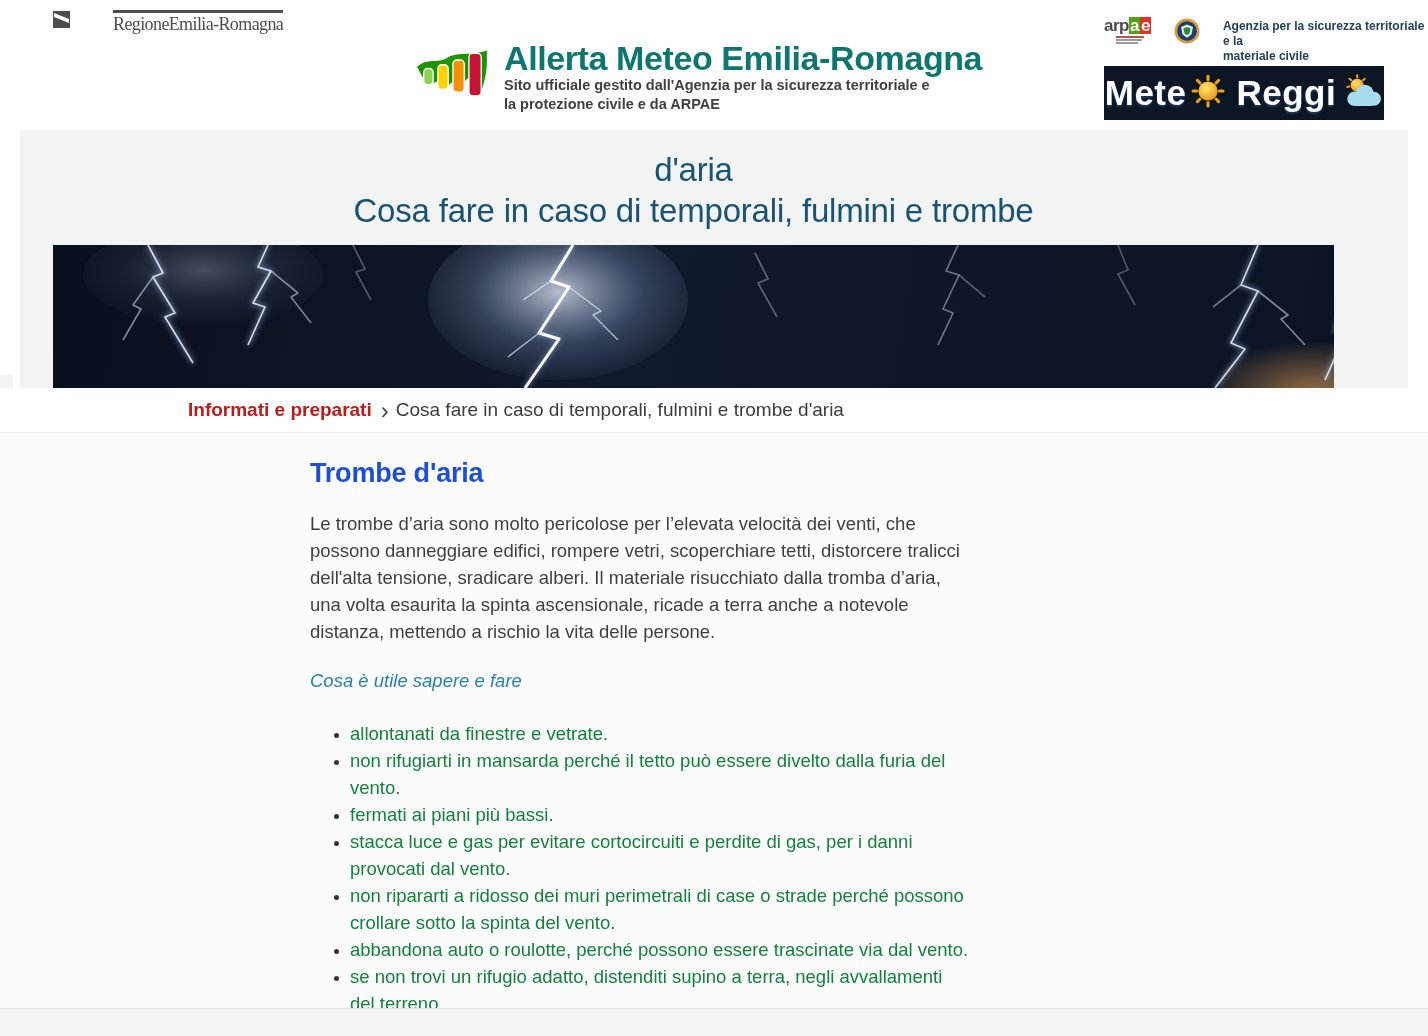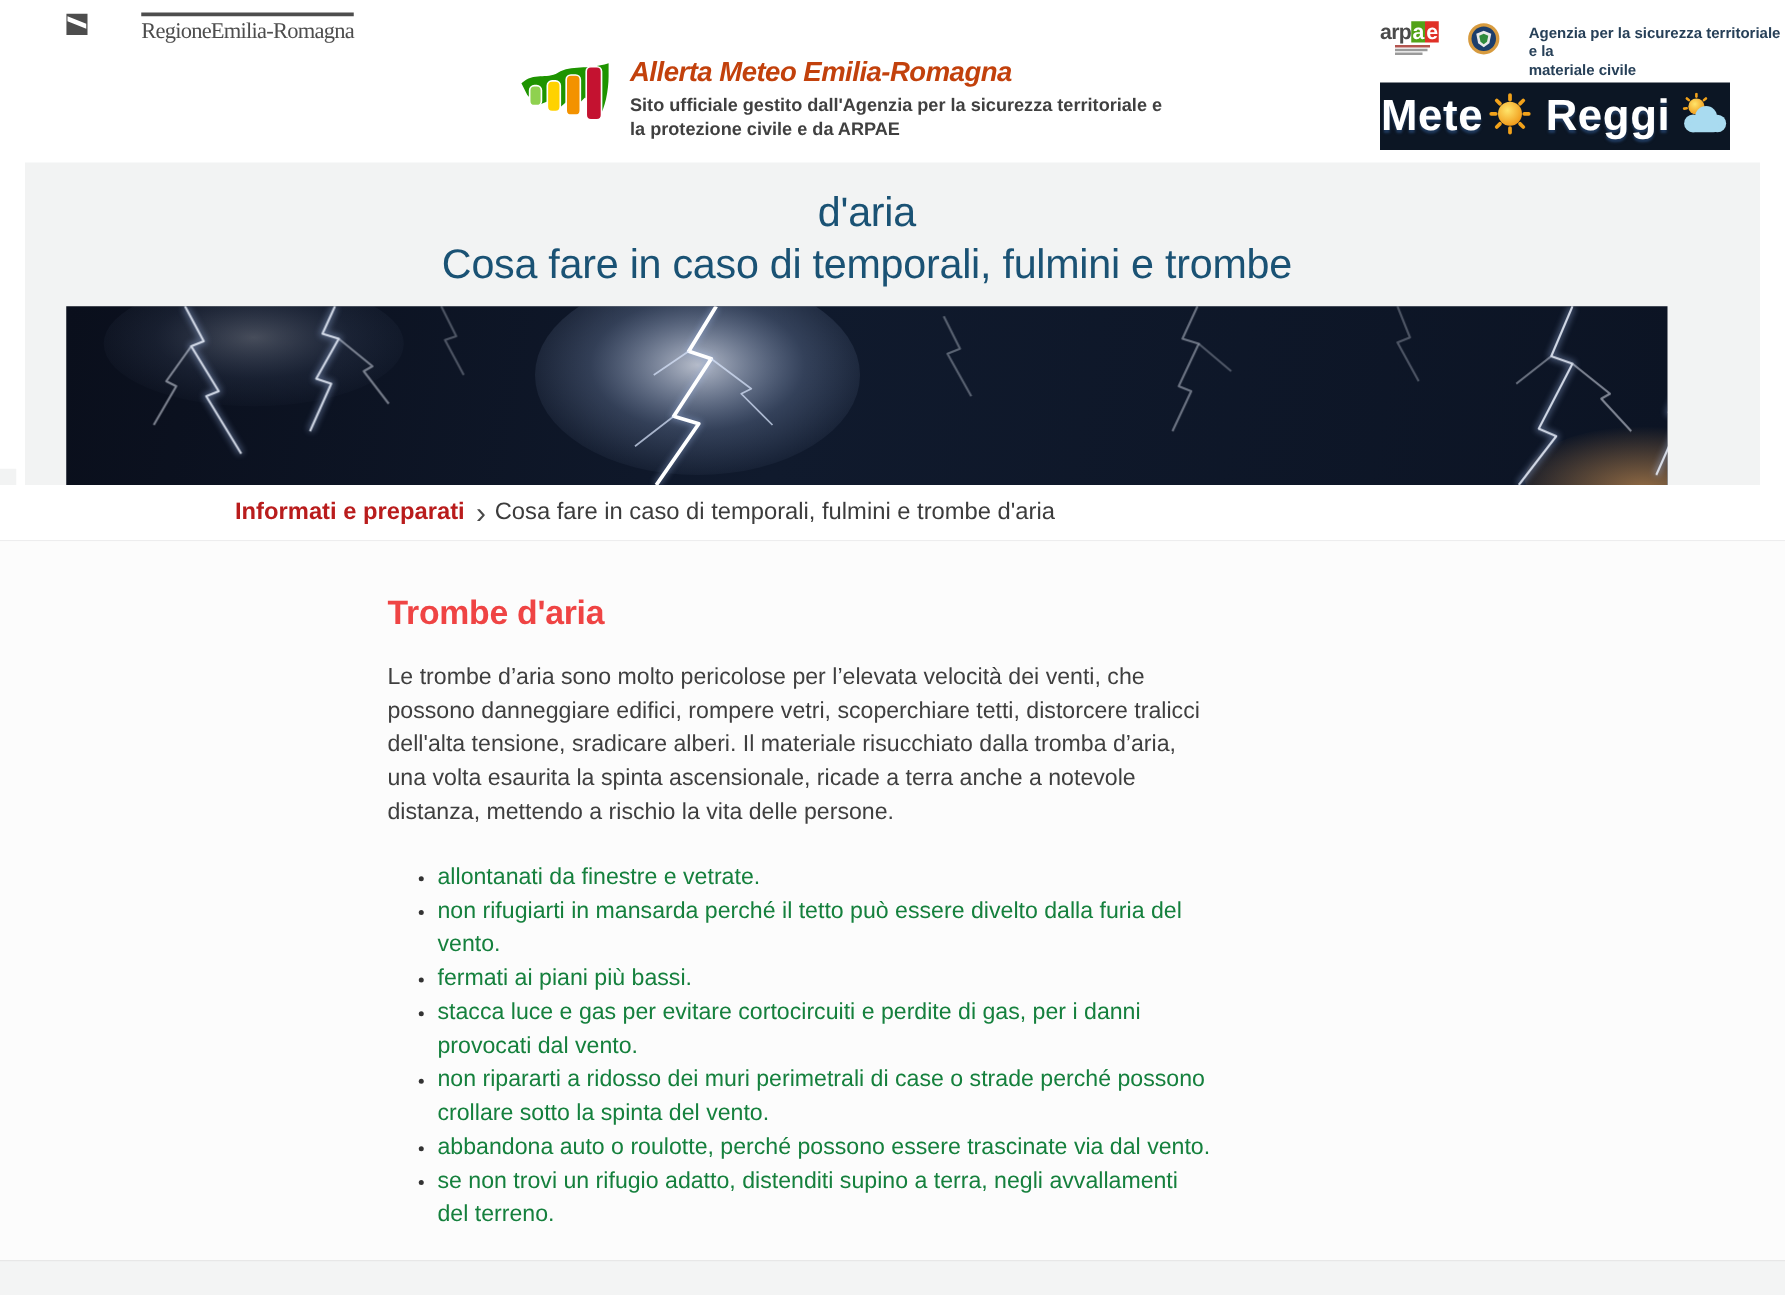--- a/index.html
+++ b/index.html
@@ -14,21 +14,21 @@
   
   .header { position:absolute; left:0; top:0; width:1428px; height:130px; background:#ffffff; }
 
   .rer-logo { position:absolute; left:53px; top:9px; display:flex; align-items:flex-start; gap:2px; cursor:pointer; }
   .rer-right { display:flex; flex-direction:column;margin-left:40px; }
   .rer-bar { height:3px; background:#4d4d4d; margin:1px 0 0 0; }
   .rer-text { font-family:"Liberation Serif", serif; font-size:18px; color:#4d4d4d; letter-spacing:-0.6px; word-spacing:-4px; line-height:22px; }
 
   .brand { position:absolute; left:414px; top:44px; display:flex; gap:14px; align-items:flex-start; cursor:pointer; }
   .brand-text {}
-  .brand-title { font-size:22px; font-weight:bold; color:#c2410c; letter-spacing:-0.4px; line-height:28px;font-style:italic; }
+  .brand-title { font-size:34px; font-weight:bold; color:#0f766e; letter-spacing:-0.4px; line-height:28px; }
   .brand-sub { font-size:14.5px; color:#404040; line-height:19px; margin-top:4px;font-weight:bold; }
   .brand-sub span { display:block; }
 
   .arpae-row { position:absolute; left:1104px; top:17px; display:flex; align-items:flex-start; gap:23px; }
   .arpae-logo { display:flex; flex-direction:column; cursor:pointer; }
   .arpae-word { display:flex; align-items:flex-end; font-weight:bold; font-size:17px; line-height:17px; letter-spacing:-0.5px; }
   .arpae-dark { color:#4a4a4a; }
   .arpae-a { background:#53a318; color:#ffffff; padding:0 1px; }
   .arpae-e { background:#e03127; color:#ffffff; padding:0 1px; }
   .arpae-lines { margin-top:2px; margin-left:12px; }
@@ -61,21 +61,21 @@
   
   .breadcrumb-bar { position:absolute; left:0; top:388px; width:1428px; height:45px; background:#ffffff;
     border-bottom:1px solid #ededee; display:flex; align-items:center; padding-left:188px; font-size:19px; }
   .crumb-link { color:#b91c1c; font-weight:bold; cursor:pointer; }
   .crumb-sep { color:#4a4a4a; margin:0 7px 0 9px; font-size:24px; font-weight:300; line-height:19px; }
   .crumb-current { color:#3c3c3c; }
 
   
   .content { position:absolute; left:0; top:433px; width:1428px; height:575px; background:#fcfcfc; }
   .article { position:absolute; left:310px; top:25px; width:662px; }
-  .article-heading { font-size:27px; font-weight:bold; color:#ef4444; margin:17px 0 21px 0; letter-spacing:-0.2px; }
+  .article-heading { font-size:27px; font-weight:bold; color:#1d4ed8; margin:0 0 21px 0; letter-spacing:-0.2px; }
   .intro { font-size:18.5px; line-height:27px; color:#3f3f3f; margin:0 0 25px 0; }
   .useful { font-size:18.5px; font-style:italic; color:#2a7fa8; margin:0 0 28px 0; }
   .tips { margin:0; padding:0 0 0 40px; font-size:18.5px; line-height:27px; color:#15803d; }
   .tips li { margin:0; }
   .tips li::marker { color:#333333; font-size:15px; }
 
   
   .footer-band { position:absolute; left:0; top:1008px; width:1428px; height:28px;
     background:#f3f4f4; border-top:1px solid #e7e7e7; }
 </style>
@@ -257,20 +257,21 @@
 <div class="breadcrumb-bar">
   <span class="crumb-link">Informati e preparati</span>
   <span class="crumb-sep">›</span>
   <span class="crumb-current">Cosa fare in caso di temporali, fulmini e trombe d'aria</span>
 </div>
 
 <div class="content">
   <div class="article">
     <h1 class="article-heading">Trombe d'aria</h1>
     <p class="intro">Le trombe d’aria sono molto pericolose per l’elevata velocità dei venti, che possono danneggiare edifici, rompere vetri, scoperchiare tetti, distorcere tralicci dell'alta tensione, sradicare alberi. Il materiale risucchiato dalla tromba d’aria, una volta esaurita la spinta ascensionale, ricade a terra anche a notevole distanza, mettendo a rischio la vita delle persone.</p>
+    <p class="useful">Cosa è utile sapere e fare</p>
     <ul class="tips">
       <li>allontanati da finestre e vetrate.</li>
       <li>non rifugiarti in mansarda perché il tetto può essere divelto dalla furia del vento.</li>
       <li>fermati ai piani più bassi.</li>
       <li>stacca luce e gas per evitare cortocircuiti e perdite di gas, per i danni provocati dal vento.</li>
       <li>non ripararti a ridosso dei muri perimetrali di case o strade perché possono crollare sotto la spinta del vento.</li>
       <li>abbandona auto o roulotte, perché possono essere trascinate via dal vento.</li>
       <li>se non trovi un rifugio adatto, distenditi supino a terra, negli avvallamenti del terreno.</li>
     </ul>
   </div>

